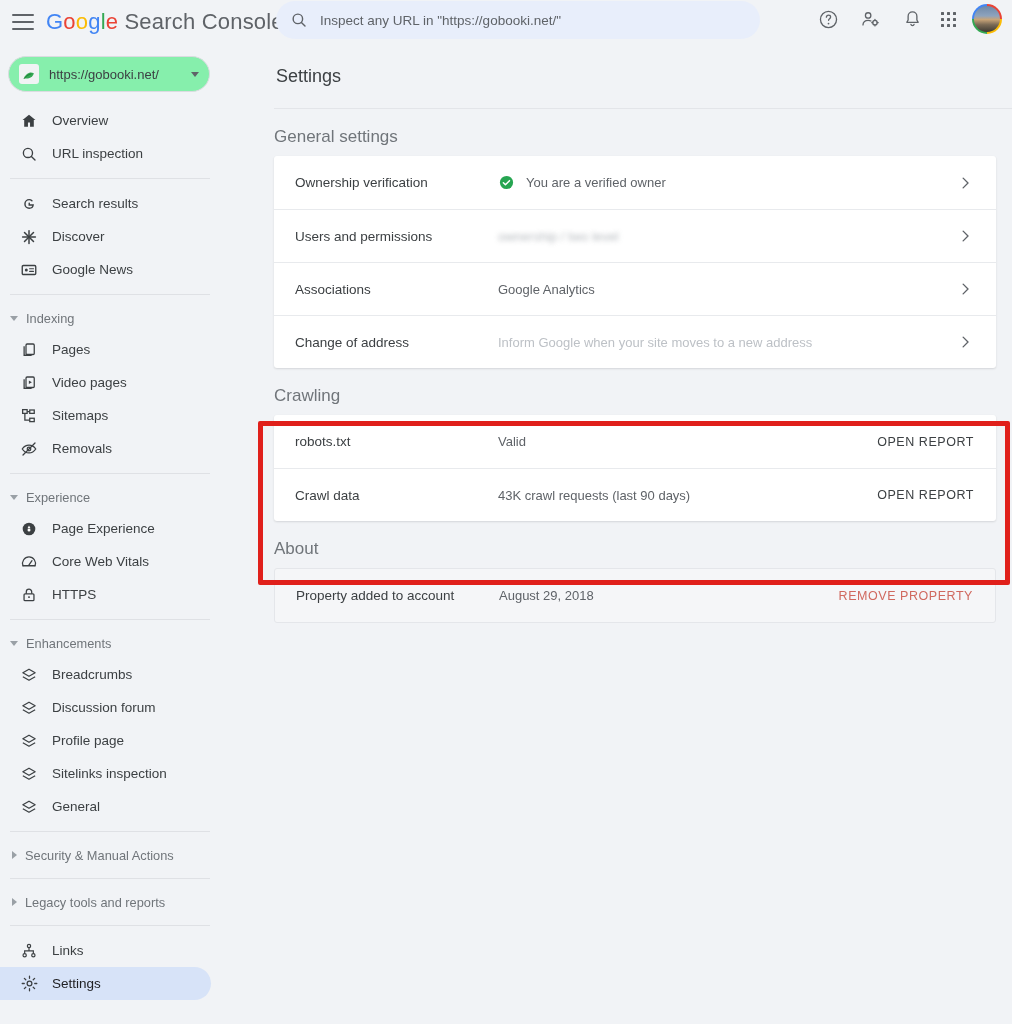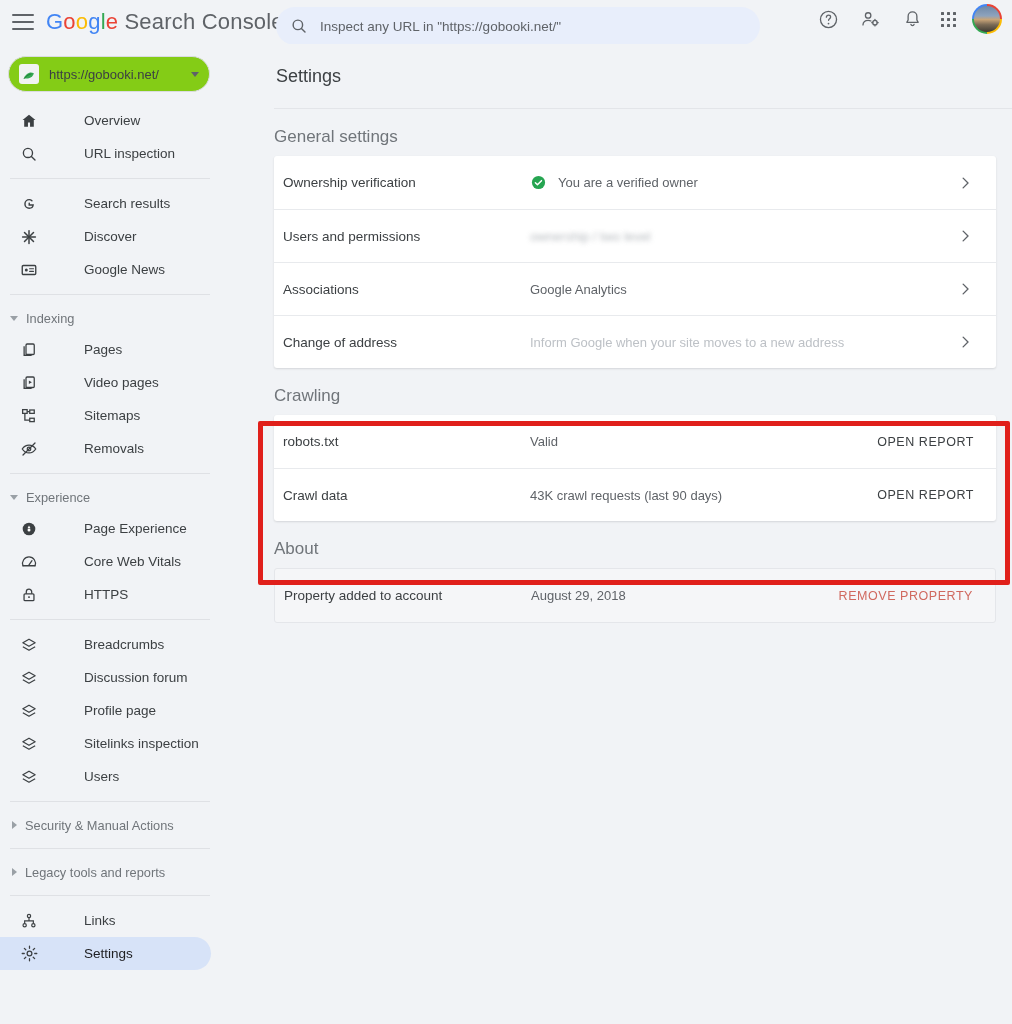--- a/index.html
+++ b/index.html
@@ -21,21 +21,21 @@
     display: flex; flex-direction: column; justify-content: space-between; cursor: pointer;
   }
   .hamburger span { display: block; height: 2px; width: 22px; background: #5f6368; border-radius: 1px; }
   .brand { font-size: 22px; letter-spacing: .2px; white-space: nowrap; }
   .brand .g1 { color: #4285f4; } .brand .g2 { color: #ea4335; }
   .brand .g3 { color: #fbbc05; } .brand .g4 { color: #4285f4; }
   .brand .g5 { color: #34a853; } .brand .g6 { color: #ea4335; }
   .brand .sc { color: #5f6368; }
 
   .searchwrap {
-    position: absolute; left: 276px; top: 7px; width: 484px; height: 38px;
+    position: absolute; left: 276px; top: 1px; width: 484px; height: 38px;
     background: #e8eefb; border-radius: 19px; display: flex; align-items: center;
     padding: 0 14px; cursor: text;
   }
   .searchwrap svg { flex: 0 0 auto; margin-right: 12px; }
   .search-input {
     border: 0; background: transparent; outline: none; width: 100%;
     font-family: "Liberation Sans", sans-serif; font-size: 13.5px; color: #3c4043;
   }
   .search-input::placeholder { color: #5f6368; }
 
@@ -54,33 +54,33 @@
     background: linear-gradient(#6e88a8 0%, #8ea3bd 38%, #c8a478 52%, #7a6a55 72%, #3e3a33 100%);
   }
 
   
   .sidebar {
     position: absolute; left: 0; top: 44px; width: 220px; height: 980px;
     background: #f1f3f6; padding-top: 12px; overflow: hidden;
   }
   .propsel {
     margin: 0 10px 12px 8px; height: 36px; border: 1px solid #dadce0; border-radius: 18px;
-    display: flex; align-items: center; padding: 0 10px; background: #84cc16; cursor: pointer;
+    display: flex; align-items: center; padding: 0 10px; background: #86efac; cursor: pointer;
   }
   .favicon {
     width: 20px; height: 20px; border-radius: 3px; background: #f1f3f4;
     display: flex; align-items: center; justify-content: center; margin-right: 10px; flex: 0 0 auto;
   }
   .propsel .ptext { font-size: 13px; color: #3c4043; flex: 1; white-space: nowrap; }
   .caret { width: 0; height: 0; border-left: 4px solid transparent; border-right: 4px solid transparent;
            border-top: 5px solid #5f6368; margin-left: 6px; }
 
   .navitem {
     height: 33px; display: flex; align-items: center; padding-left: 18px;
-    cursor: pointer; border-radius: 0 17px 17px 0; margin-right: 9px; gap: 32px;
+    cursor: pointer; border-radius: 0 17px 17px 0; margin-right: 9px;
   }
   .navitem .ic { width: 22px; height: 22px; margin-right: 12px; display: flex;
                  align-items: center; justify-content: center; flex: 0 0 auto; }
   .navitem .lbl { font-size: 13.5px; color: #3c4043; white-space: nowrap; }
   .navitem.active { background: #d7e3f8; }
   .navitem.active .lbl { color: #202124; }
 
   .navdiv { height: 1px; background: #dfe1e5; margin: 8px 10px 8px 10px; }
 
   .grouphdr { height: 30px; display: flex; align-items: center; padding-left: 10px; cursor: pointer; }
@@ -93,21 +93,21 @@
   
   .main { position: absolute; left: 220px; top: 44px; width: 792px; height: 980px; background: #f1f3f6; }
   .pagetitle { font-size: 18px; color: #3c4043; padding: 22px 0 0 56px; }
   .titlerule { height: 1px; background: #e3e5e9; margin: 21px 0 0 54px; }
 
   .sect-label { font-size: 17px; color: #70757a; padding: 18px 0 9px 54px; }
 
   .card { margin-left: 54px; width: 722px; background: #ffffff; border-radius: 3px;
           box-shadow: 0 1px 2px rgba(60,64,67,.16); overflow: hidden; }
   .card.tinted { background: #f5f6f8; border: 1px solid #e4e6ea; box-shadow: none; }
-  .row { height: 53px; display: flex; align-items: center; padding: 0 22px 0 9px; cursor: pointer; gap: 44px; }
+  .row { height: 53px; display: flex; align-items: center; padding: 0 22px 0 21px; cursor: pointer; }
   .row + .row { border-top: 1px solid #e8eaed; align-items: center; }
   .row .rname { font-size: 13.5px; color: #3c4043; width: 203px; flex: 0 0 auto; }
   .row .rval { font-size: 13px; color: #5f6368; flex: 1; display: flex; align-items: center; }
   .row .rval.muted { color: #bdc1c6; }
   .row .rval .vicon { margin-right: 11px; display: flex; flex: 0 0 auto; }
   .chev { width: 18px; height: 18px; flex: 0 0 auto; }
   .action { font-size: 12.5px; letter-spacing: .55px; color: #3c4043;
             font-weight: normal; cursor: pointer; white-space: nowrap; }
   .action.danger { color: #d0695f; }
 
@@ -329,20 +329,24 @@
           <rect x="5.4" y="10.4" width="13.2" height="9.2" rx="1.4"></rect>
           <path d="M8.4 10.4V7.8a3.6 3.6 0 0 1 7.2 0v2.6"></path>
           <circle cx="12" cy="14.8" r="1.3" fill="#3c4043" stroke="none"></circle>
         </svg>
       </span>
       <span class="lbl">HTTPS</span>
     </div>
 
     <div class="navdiv"></div>
 
+    <div class="grouphdr">
+      <span class="tri-d"></span>
+      <span class="glbl">Enhancements</span>
+    </div>
     <div class="navitem">
       <span class="ic">
         <svg width="18" height="18" viewBox="0 0 24 24" fill="none" stroke="#3c4043" stroke-width="1.6" stroke-linejoin="round">
           <path d="M12 4.2 3.8 9 12 13.8 20.2 9z"></path>
             <path d="M3.8 14.2 12 19l8.2-4.8"></path>
         </svg>
       </span>
       <span class="lbl">Breadcrumbs</span>
     </div>
     <div class="navitem">
@@ -372,21 +376,21 @@
       </span>
       <span class="lbl">Sitelinks inspection</span>
     </div>
     <div class="navitem">
       <span class="ic">
         <svg width="18" height="18" viewBox="0 0 24 24" fill="none" stroke="#3c4043" stroke-width="1.6" stroke-linejoin="round">
           <path d="M12 4.2 3.8 9 12 13.8 20.2 9z"></path>
             <path d="M3.8 14.2 12 19l8.2-4.8"></path>
         </svg>
       </span>
-      <span class="lbl">Users</span>
+      <span class="lbl">General</span>
     </div>
 
     <div class="navdiv"></div>
 
     <div class="grouphdr">
       <span class="tri-r"></span>
       <span class="glbl">Security &amp; Manual Actions</span>
     </div>
 
     <div class="navdiv"></div>

